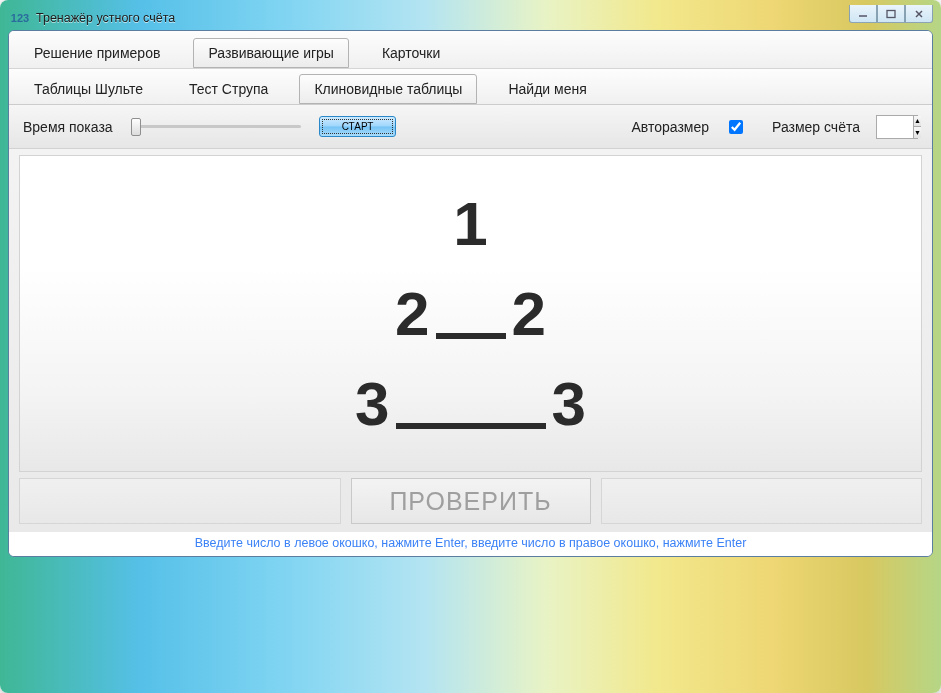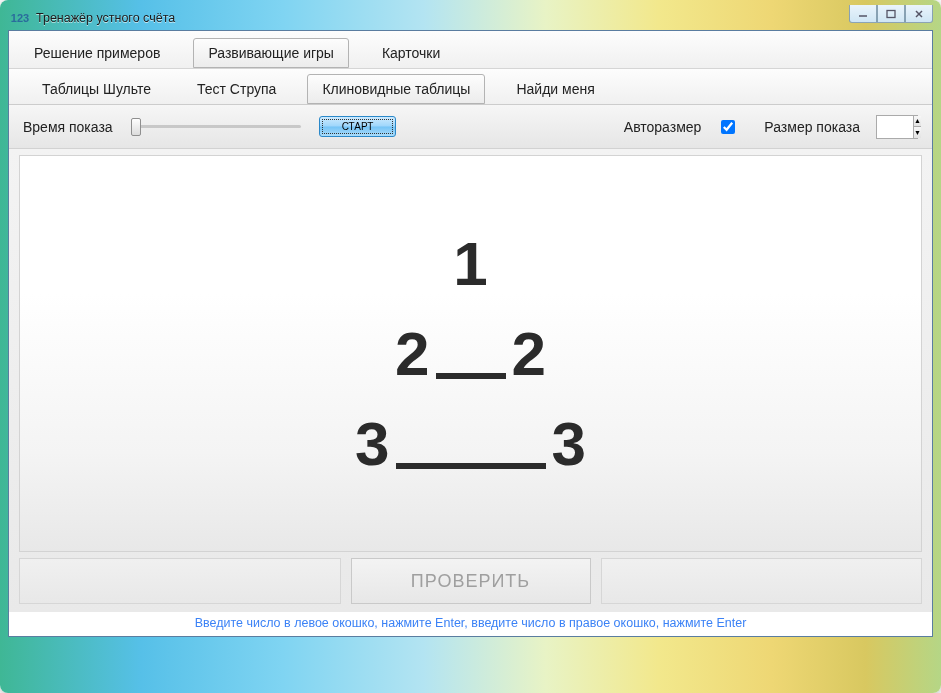--- a/index.html
+++ b/index.html
@@ -73,22 +73,22 @@
       font-size: 10px;
       color: #556;
       cursor: pointer;
     }
     .win-btn:first-child { border-bottom-left-radius: 3px; }
     .win-btn:last-child { border-bottom-right-radius: 3px; }
     .win-btn svg { width: 12px; height: 10px; }
     .client-area {
       background: #fff;
       border: 1px solid #5a7da0;
-      border-radius: 0;
-      height: 607px;
+      border-radius: 6px;
+      height: 527px;
       display: flex;
       flex-direction: column;
       overflow: hidden;
     }
     .tab-row {
       display: flex;
       align-items: center;
       padding: 6px 10px 0 10px;
       gap: 18px;
       background: linear-gradient(#fdfdfd, #f0f0f0);
@@ -104,21 +104,21 @@
       cursor: pointer;
       background: transparent;
     }
     .tab.active {
       border-color: #b3b3b3;
       background: linear-gradient(#fdfdfd, #ececec);
     }
     .sub-tab-row {
       display: flex;
       align-items: center;
-      padding: 4px 10px 0 18px;
+      padding: 4px 10px 0 10px;
       gap: 16px;
       background: linear-gradient(#fdfdfd, #f0f0f0);
       border-bottom: 1px solid #ccc;
       height: 36px;
     }
     .toolbar {
       display: flex;
       align-items: center;
       padding: 8px 14px;
       gap: 16px;
@@ -246,21 +246,21 @@
     .answer-input {
       flex: 1;
       border: 1px solid #d6d6d6;
       background: linear-gradient(#f0f0f0,#e8e8e8);
       padding: 0 8px;
       font-size: 16px;
       outline: none;
     }
     .check-btn {
       width: 240px;
-      font-size: 18px;
+      font-size: 25px;
       letter-spacing: 1px;
       color: #9f9f9f;
       border: 1px solid #c9c9c9;
       background: linear-gradient(#f3f3f3,#e7e7e7);
       cursor: pointer;
     }
     .hint {
       text-align: center;
       font-size: 12.5px;
       color: #3b82f6;
@@ -310,21 +310,21 @@
       <div class="tab"><span>Найди меня</span></div>
     </div>
 
     <div class="toolbar">
       <span class="toolbar-label">Время показа</span>
       <input type="range" class="slider" min="0" max="100" value="0" style="">
       <button class="start-btn"><span>СТАРТ</span></button>
       <div class="spacer"></div>
       <span class="toolbar-label">Авторазмер</span>
       <input type="checkbox" class="checkbox" checked="" style="">
-      <span class="toolbar-label" style="margin-left:10px">Размер показа</span>
+      <span class="toolbar-label" style="margin-left:10px">Размер счёта</span>
       <div class="font-size-spin">
         <input type="text" value="40" style="">
         <div class="spin-btns">
           <div class="spin-btn">▲</div>
           <div class="spin-btn">▼</div>
         </div>
       </div>
     </div>
 
     <div class="canvas-wrap">

